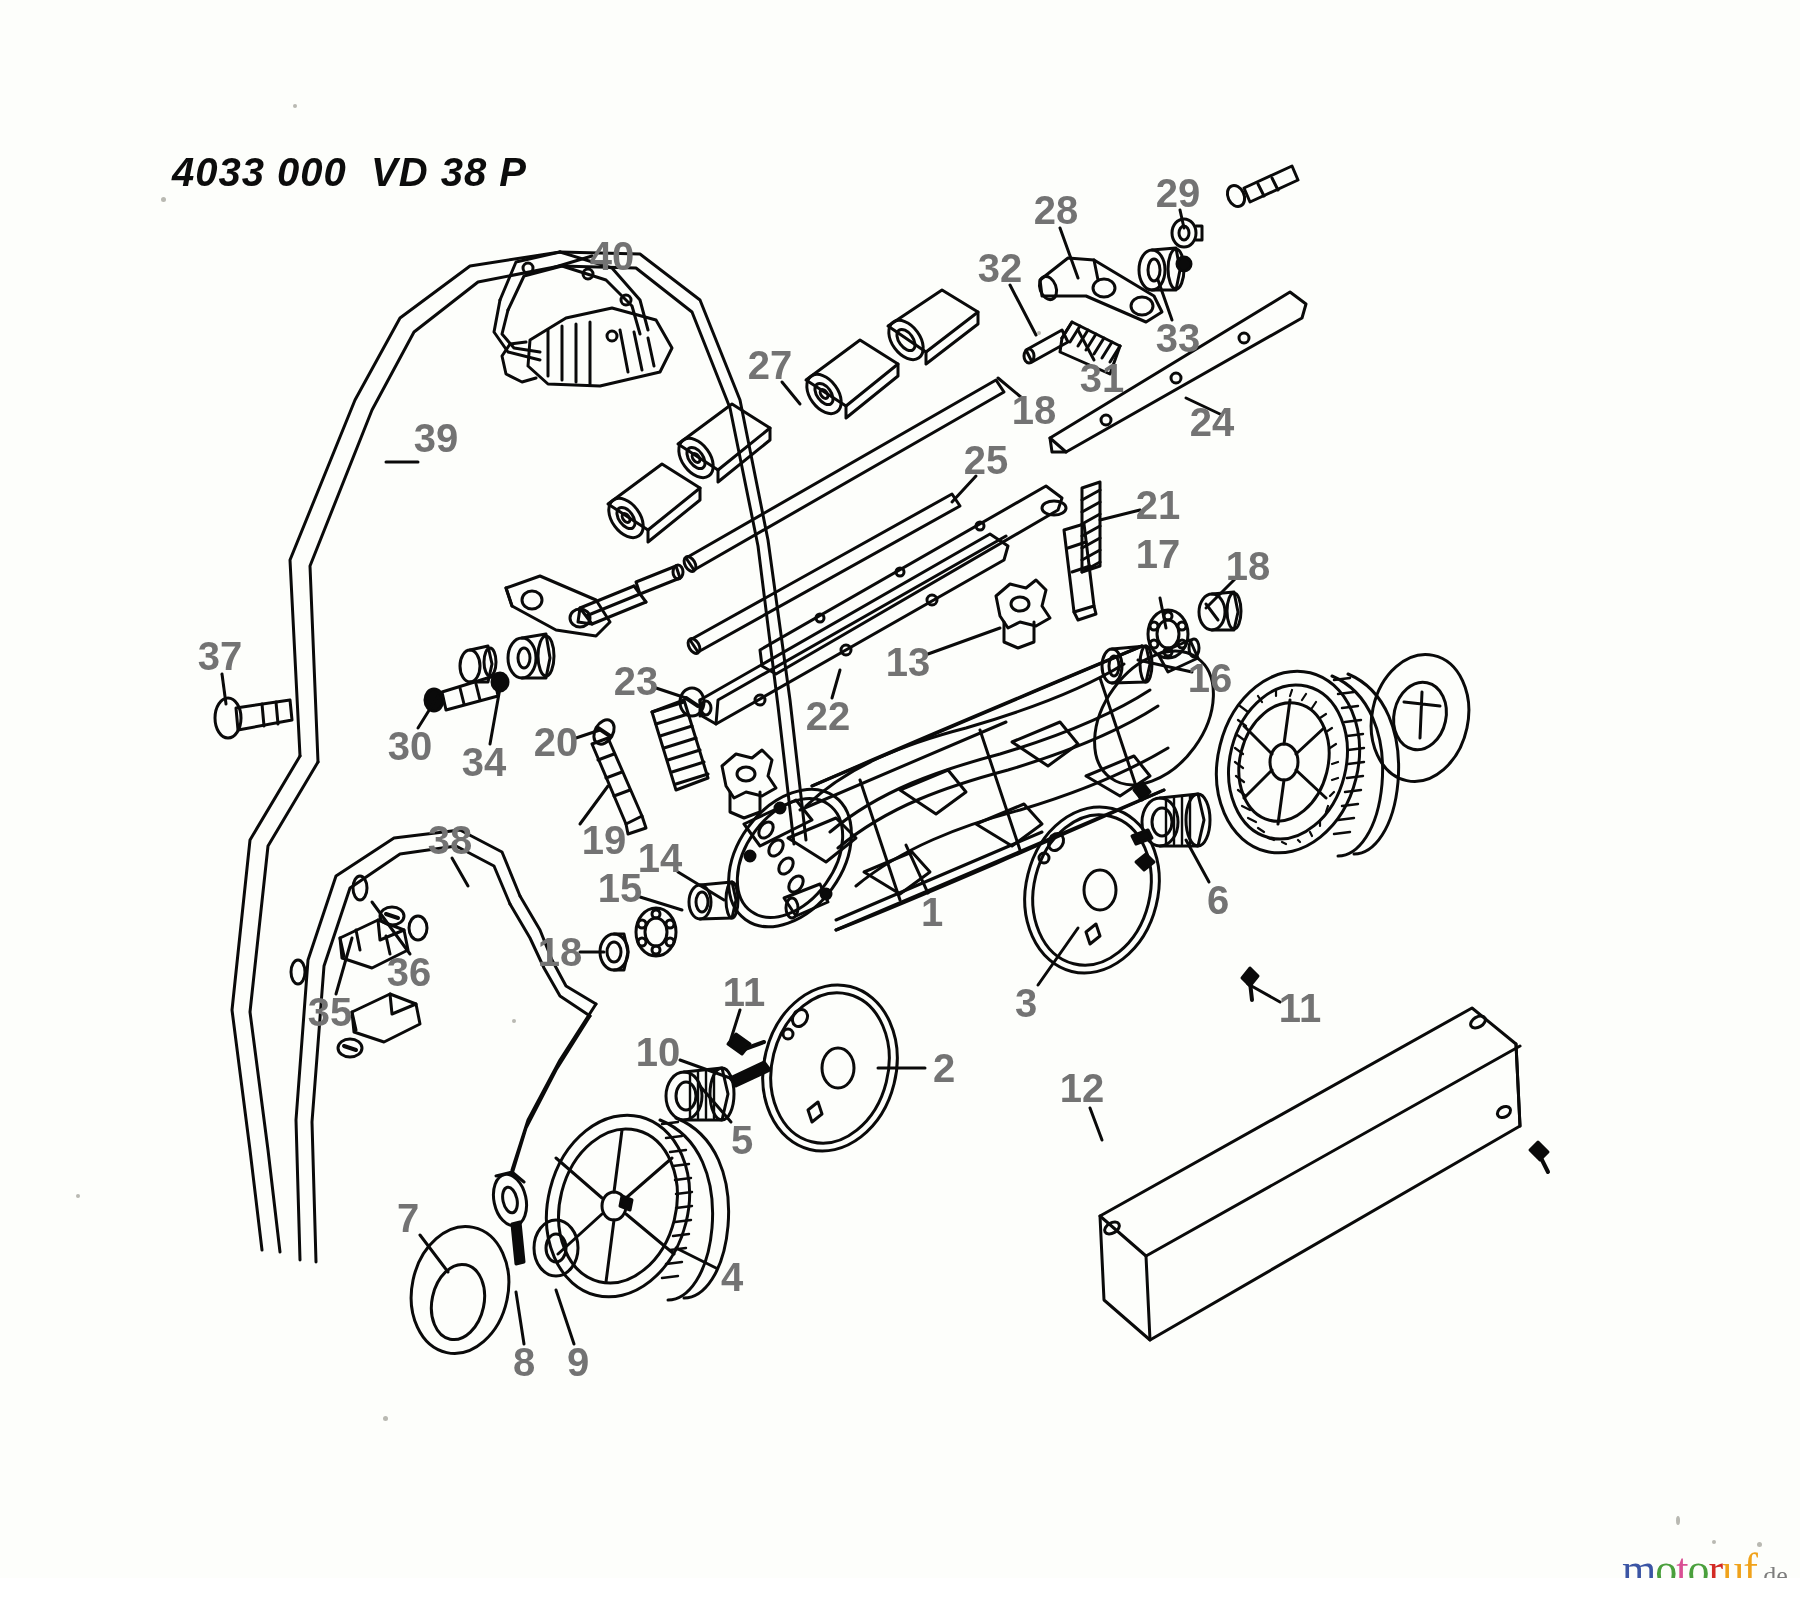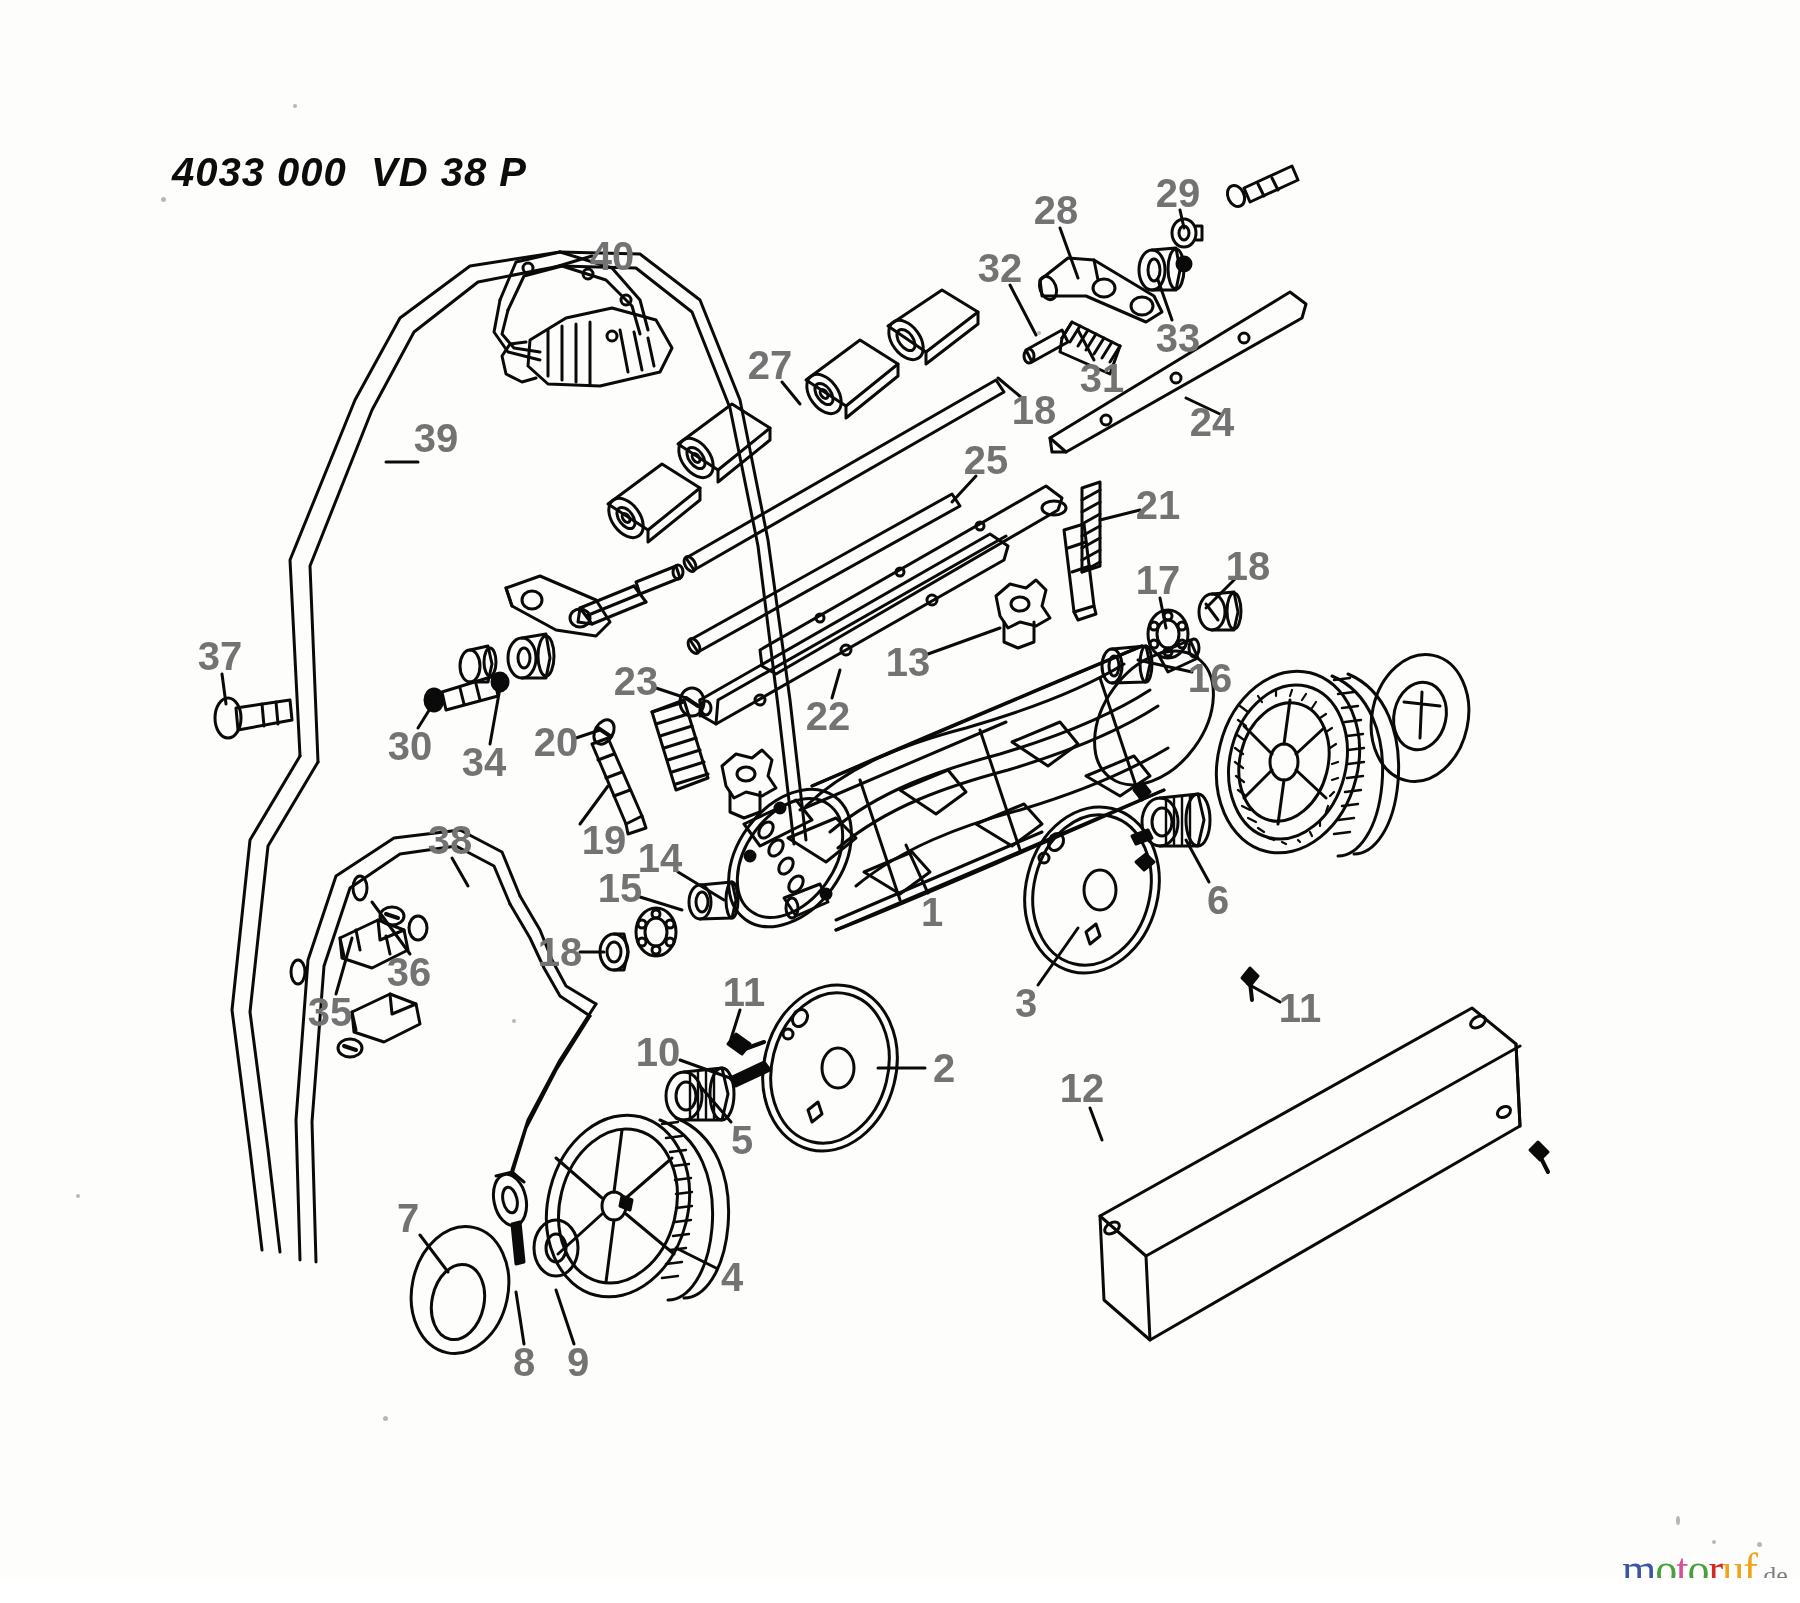--- a/index.html
+++ b/index.html
@@ -601,21 +601,21 @@
       <div class="callout" style="left: 524px; top: 1362px;">8</div>
       <div class="callout" style="left: 578px; top: 1362px;">9</div>
       <div class="callout" style="left: 658px; top: 1052px;">10</div>
       <div class="callout" style="left: 744px; top: 992px;">11</div>
       <div class="callout" style="left: 1300px; top: 1008px;">11</div>
       <div class="callout" style="left: 1082px; top: 1088px;">12</div>
       <div class="callout" style="left: 908px; top: 662px;">13</div>
       <div class="callout" style="left: 660px; top: 858px;">14</div>
       <div class="callout" style="left: 620px; top: 888px;">15</div>
       <div class="callout" style="left: 1210px; top: 678px;">16</div>
-      <div class="callout" style="left: 1158px; top: 580px;">17</div>
+      <div class="callout" style="left: 1158px; top: 554px;">17</div>
       <div class="callout" style="left: 1248px; top: 566px;">18</div>
       <div class="callout" style="left: 560px; top: 952px;">18</div>
       <div class="callout" style="left: 568px; top: 840px; margin-left: 36px;">19</div>
       <div class="callout" style="left: 556px; top: 742px;">20</div>
       <div class="callout" style="left: 1158px; top: 505px;">21</div>
       <div class="callout" style="left: 828px; top: 716px;">22</div>
       <div class="callout" style="left: 636px; top: 681px;">23</div>
       <div class="callout" style="left: 1212px; top: 422px;">24</div>
       <div class="callout" style="left: 986px; top: 460px;">25</div>
       <div class="callout" style="left: 1034px; top: 410px;">18</div>

